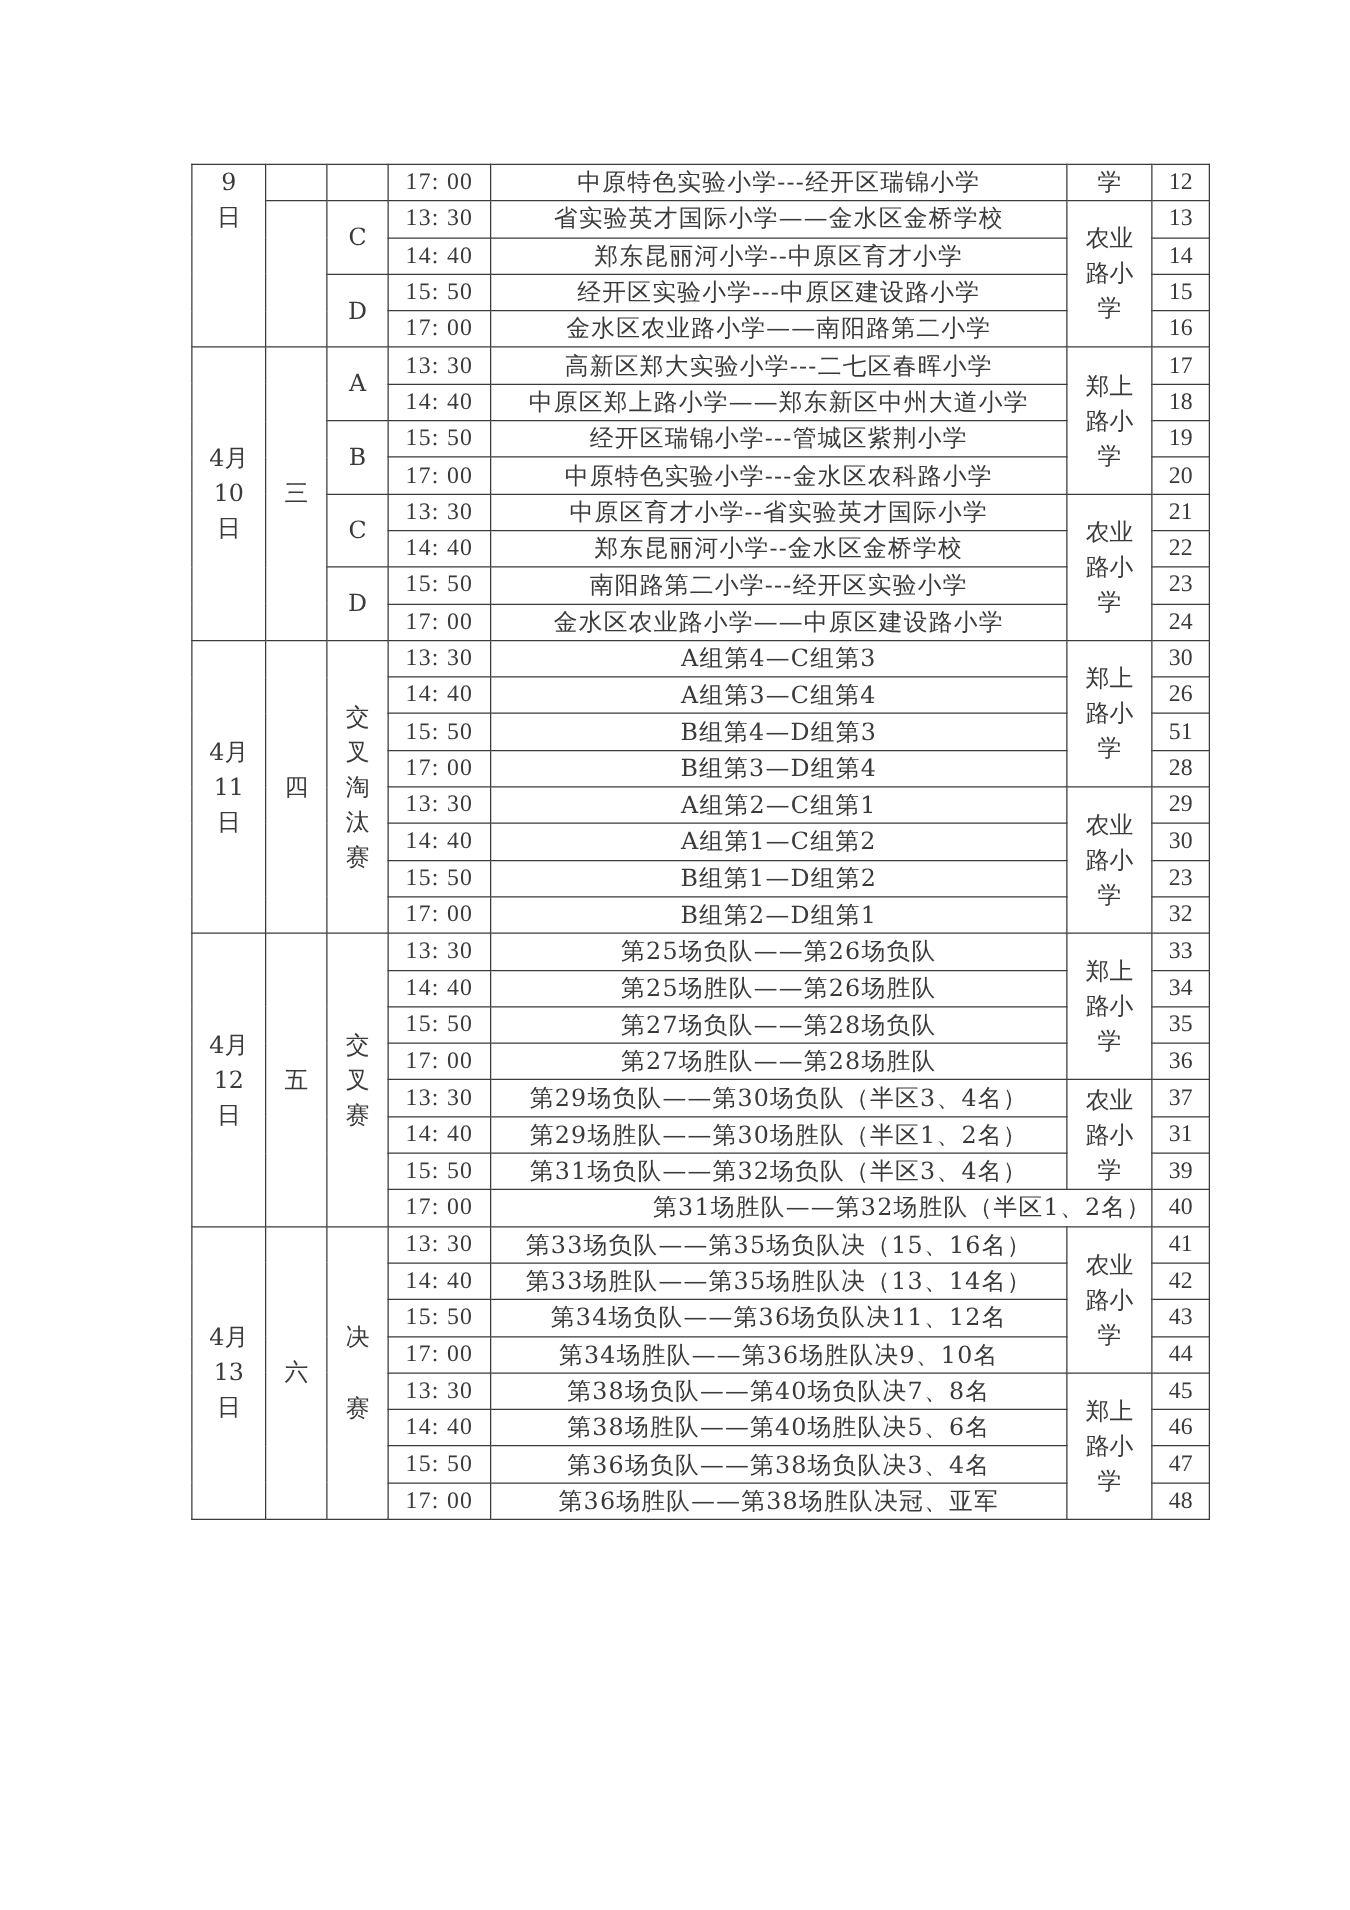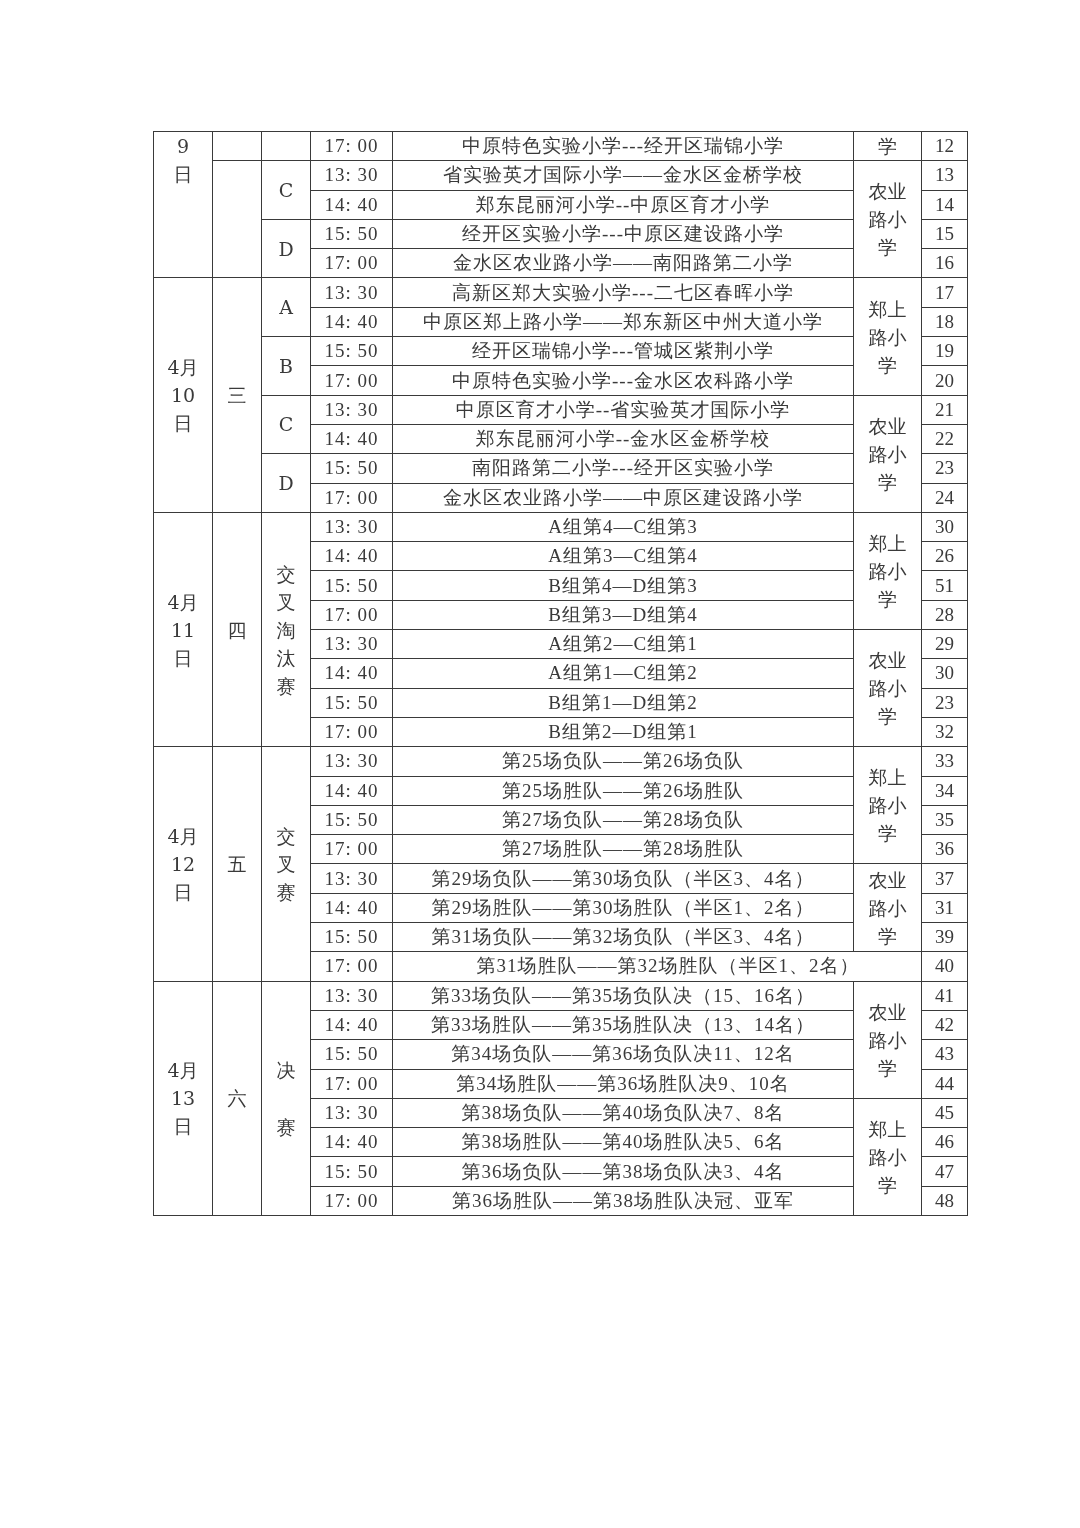--- a/index.html
+++ b/index.html
@@ -20,21 +20,21 @@
     font-size: 19px; line-height: 28px; color: #3a3a3a;
     white-space: nowrap; overflow: hidden;
   }
   td.date { vertical-align: middle; line-height: 28px; }
   td.date.top { vertical-align: top; }
   td.stack { line-height: 29px; }
   td.week { font-size: 19px; }
   td.grp { vertical-align: top; padding-top: 0; }
   td.grp.mid { vertical-align: middle; }
   td.time { font-family: "Liberation Serif", "DejaVu Serif", serif; font-size: 21px; letter-spacing: 1px; margin-top: 44px; }
-  td.match { font-size: 19px; letter-spacing: 1px; font-family: Liberation Serif, serif; }
+  td.match { font-size: 19px; letter-spacing: 1px; }
   td.venue { vertical-align: top; line-height: 29px; font-size: 19px; padding-top: 1px; }
   td.num { font-family: "Liberation Serif", "DejaVu Serif", serif; font-size: 21px; }
   .vtext span { display: block; }
 </style>
 </head>
 <body>
 
 <div class="page">
 <table class="sched">
   <colgroup>
@@ -295,21 +295,21 @@
       <td class="match">第29场胜队——第30场胜队（半区1、2名）</td>
       <td class="num">31</td>
     </tr>
     <tr>
       <td class="time">15: 50</td>
       <td class="match">第31场负队——第32场负队（半区3、4名）</td>
       <td class="num">39</td>
     </tr>
     <tr>
       <td class="time">17: 00</td>
-      <td class="match" colspan="2" style="text-align:center;padding-left:22px">第31场胜队——第32场胜队（半区1、2名）</td>
+      <td class="match" colspan="2" style="text-align:right;padding-left:22px">第31场胜队——第32场胜队（半区1、2名）</td>
       <td class="num">40</td>
     </tr>
 
     <tr>
       <td class="date stack" rowspan="8">
         <div class="vtext">
               <span>4月</span>
               <span>13</span>
               <span>日</span>
             </div>

